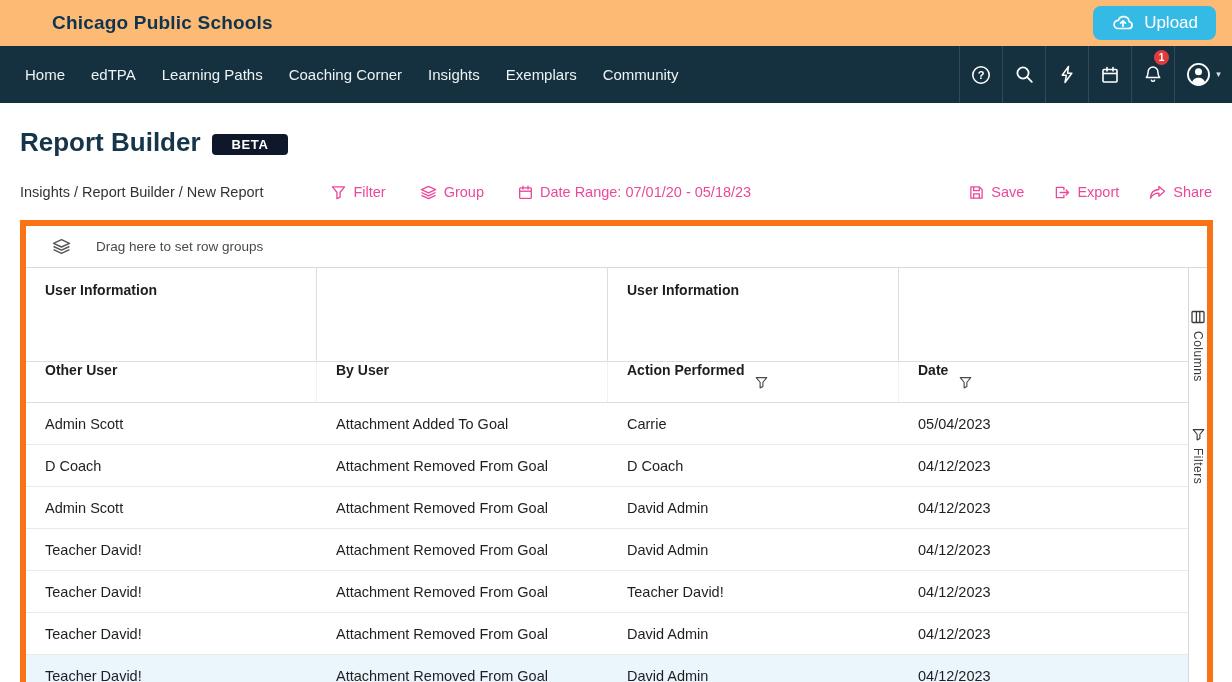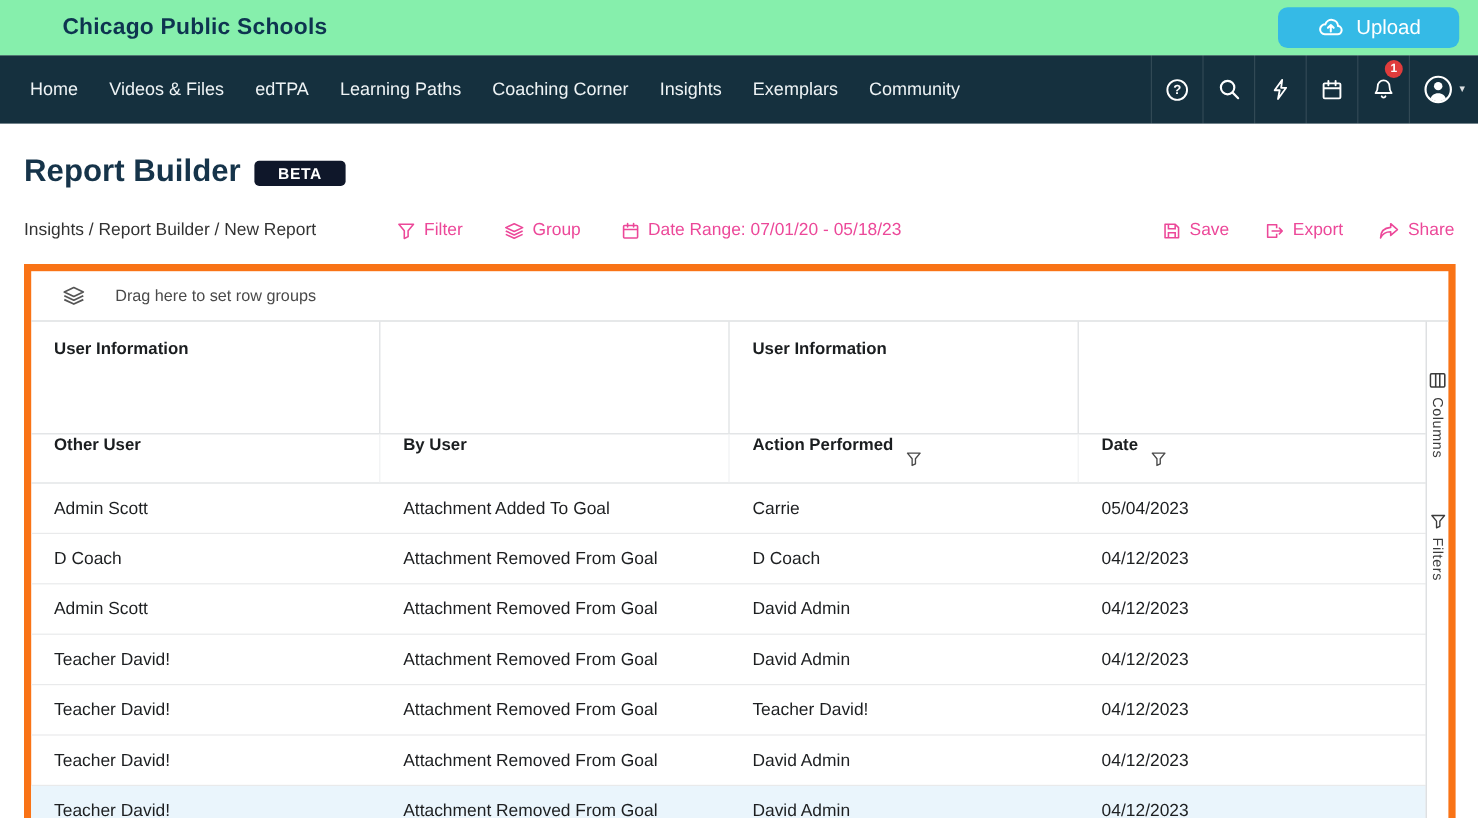--- a/index.html
+++ b/index.html
@@ -5,29 +5,29 @@
   * { box-sizing: border-box; }
   html,body { margin:0; padding:0; }
   body {
     width:1232px; height:682px; overflow:hidden;
     font-family:"Liberation Sans", sans-serif;
     background:#ffffff; color:#1d1f21;
   }
 
   
   .topbar {
-    height:46px; background:#86efac;
+    height:46px; background:#fdba74;
     display:flex; align-items:center; position:relative;
     padding:0 16px 0 52px;
   }
   .brand { color:#0e3450; font-size:19px; font-weight:700; letter-spacing:.2px; }
   .upload-btn {
     position:absolute; right:16px; top:6px; height:34px;
     background:#35bae6; border:none; border-radius:8px;
-    display:flex; align-items:center; gap:9px; padding:0 32px;
+    display:flex; align-items:center; gap:9px; padding:0 18px;
     color:#fff; font-size:17px; font-family:inherit; cursor:pointer;
   }
 
   
   .navbar { height:57px; background:#15303e; display:flex; align-items:stretch; }
   .nav-list { display:flex; list-style:none; margin:0; padding:0 0 0 12px; }
   .nav-item {
     color:#eef3f5; font-size:15px; padding:0 13px;
     display:flex; align-items:center; cursor:pointer; white-space:nowrap;
   }
@@ -123,21 +123,20 @@
         <path d="M12 15.2V9.8m0 0l-2.4 2.4M12 9.8l2.4 2.4" stroke="#fff" stroke-width="1.7" fill="none" stroke-linecap="round" stroke-linejoin="round"></path>
       </svg>
     </span>
     <span>Upload</span>
   </button>
 </header>
 
 <nav class="navbar">
   <ul class="nav-list" id="nav-items">
       <li class="nav-item">Home</li>
-      <li class="nav-item">Videos &amp; Files</li>
       <li class="nav-item">edTPA</li>
       <li class="nav-item">Learning Paths</li>
       <li class="nav-item">Coaching Corner</li>
       <li class="nav-item">Insights</li>
       <li class="nav-item">Exemplars</li>
       <li class="nav-item">Community</li>
     </ul>
   <div class="nav-icons">
     <div class="icon-cell">
       <span>

